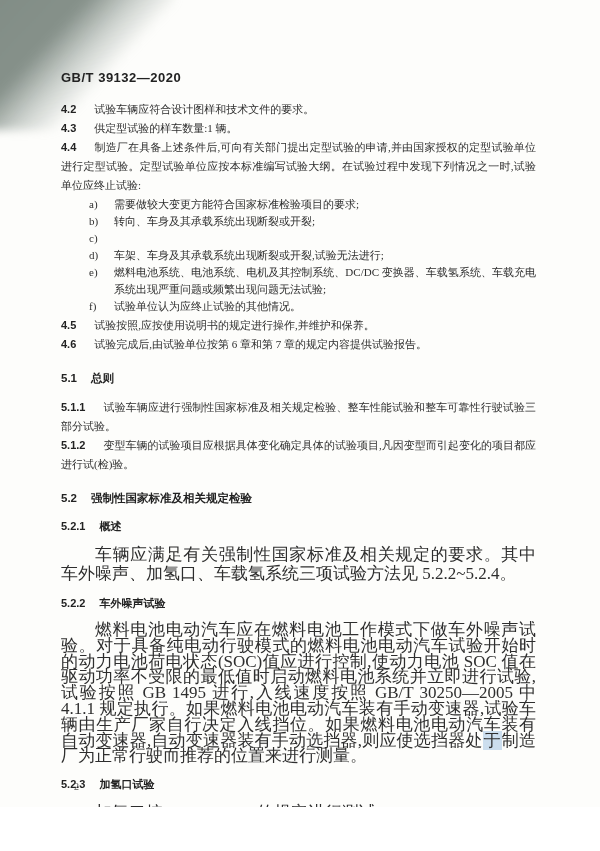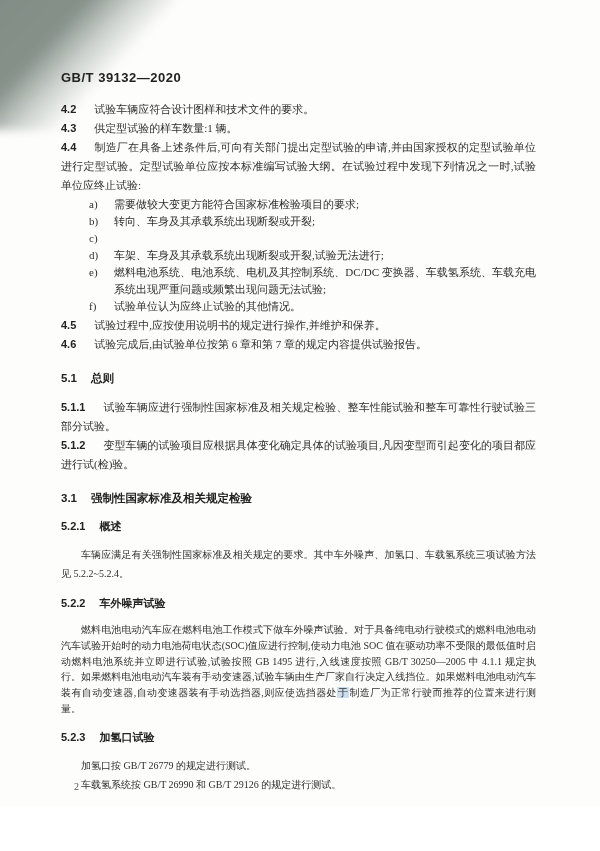--- a/index.html
+++ b/index.html
@@ -47,21 +47,21 @@
     font-size:11.5px;font-weight:bold;color:#222;
     margin:17px 0 12px 0;
   }
   h3.sub{
     font-family:"Liberation Sans","DejaVu Sans",sans-serif;
     font-size:11px;font-weight:bold;color:#222;
     margin:13px 0 11px 0;
   }
   .hnum{margin-right:14px;}
   p.indent{
-    margin:0;font-size:10px;line-height:19px;
+    margin:0;font-size:17px;line-height:19px;
     text-indent:2em;text-align:justify;text-justify:inter-character;
   }
   p.tight{line-height:15.8px;}
   .hl{background:#ccdeee;padding:0 1px;}
   .page-number{
     position:absolute;left:74px;top:781px;
     font-size:10px;color:#555;
     font-family:"Liberation Serif","DejaVu Serif",serif;
   }
 </style>
@@ -100,32 +100,32 @@
       <div class="list-item">
         <span class="list-marker">e)</span>
         <span class="list-text">燃料电池系统、电池系统、电机及其控制系统、DC/DC 变换器、车载氢系统、车载充电系统出现严重问题或频繁出现问题无法试验;</span>
       </div>
       <div class="list-item">
         <span class="list-marker">f)</span>
         <span class="list-text">试验单位认为应终止试验的其他情况。</span>
       </div>
     </div>
 
-    <p class="body"><span class="cnum">4.5</span><span>试验过程中,应按使用说明书的规定进行操作,并维护和保养。</span></p>
+    <p class="body"><span class="cnum">4.5</span><span>试验按照,应按使用说明书的规定进行操作,并维护和保养。</span></p>
 
     <p class="body"><span class="cnum">4.6</span><span>试验完成后,由试验单位按第 6 章和第 7 章的规定内容提供试验报告。</span></p>
 
 
     <h2 class="sec"><span class="hnum">5.1</span><span>总则</span></h2>
 
     <p class="body"><span class="cnum">5.1.1</span><span>试验车辆应进行强制性国家标准及相关规定检验、整车性能试验和整车可靠性行驶试验三部分试验。</span></p>
 
     <p class="body"><span class="cnum">5.1.2</span><span>变型车辆的试验项目应根据具体变化确定具体的试验项目,凡因变型而引起变化的项目都应进行试(检)验。</span></p>
 
-    <h2 class="sec"><span class="hnum">3.1</span><span>强制性国家标准及相关规定检验</span></h2>
+    <h2 class="sec"><span class="hnum">5.2</span><span>强制性国家标准及相关规定检验</span></h2>
 
     <h3 class="sub"><span class="hnum">5.2.1</span><span>概述</span></h3>
 
     <p class="indent">车辆应满足有关强制性国家标准及相关规定的要求。其中车外噪声、加氢口、车载氢系统三项试验方法见 5.2.2~5.2.4。</p>
 
     <h3 class="sub"><span class="hnum">5.2.2</span><span>车外噪声试验</span></h3>
 
     <p class="indent tight"><span>燃料电池电动汽车应在燃料电池工作模式下做车外噪声试验。对于具备纯电动行驶模式的燃料电池电动汽车试验开始时的动力电池荷电状态(SOC)值应进行控制,使动力电池 SOC 值在驱动功率不受限的最低值时启动燃料电池系统并立即进行试验,试验按照 GB 1495 进行,入线速度按照 GB/T 30250—2005 中 4.1.1 规定执行。如果燃料电池电动汽车装有手动变速器,试验车辆由生产厂家自行决定入线挡位。如果燃料电池电动汽车装有自动变速器,自动变速器装有手动选挡器,则应使选挡器处</span><span class="hl">于</span><span>制造厂为正常行驶而推荐的位置来进行测量。</span></p>
 
     <h3 class="sub"><span class="hnum">5.2.3</span><span>加氢口试验</span></h3>

